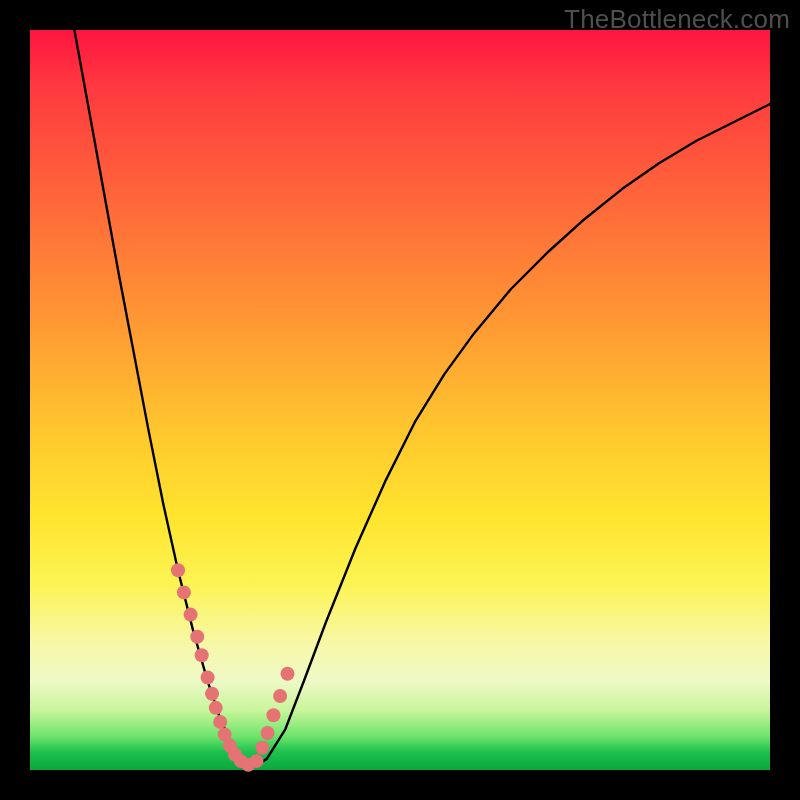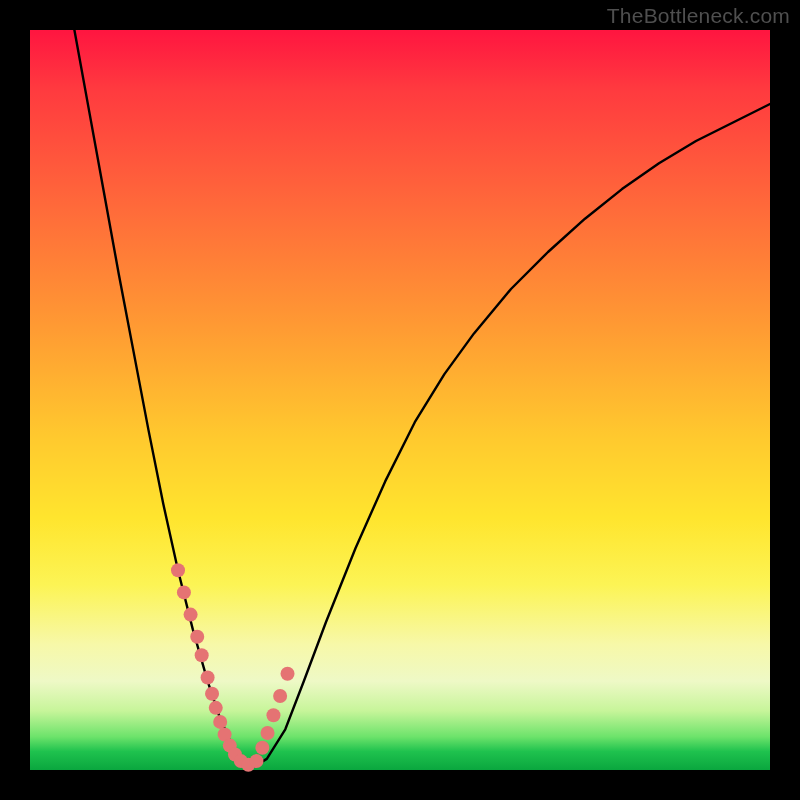--- a/index.html
+++ b/index.html
@@ -47,21 +47,21 @@
     top: 0;
     width: 740px;
     height: 740px;
     overflow: visible;
   }
   .attribution {
     position: absolute;
     top: 4px;
     right: 10px;
     color: #4f4f4f;
-    font-size: 21px;
+    font-size: 26px;
     letter-spacing: 0.2px;
     font-weight: 400;
   }
 </style>
 </head>
 <body>
 
 <div class="stage">
 
   <div class="plot-area">

